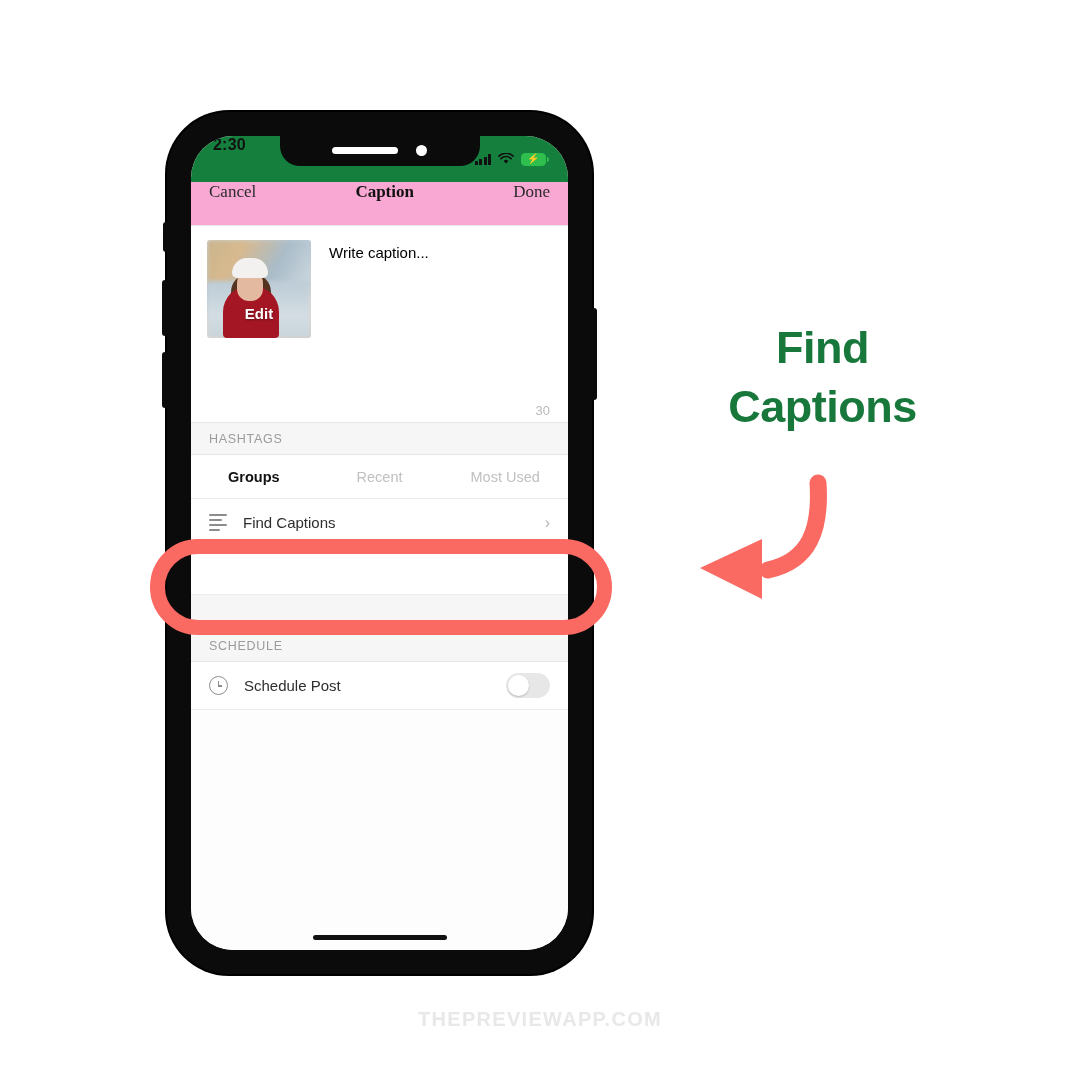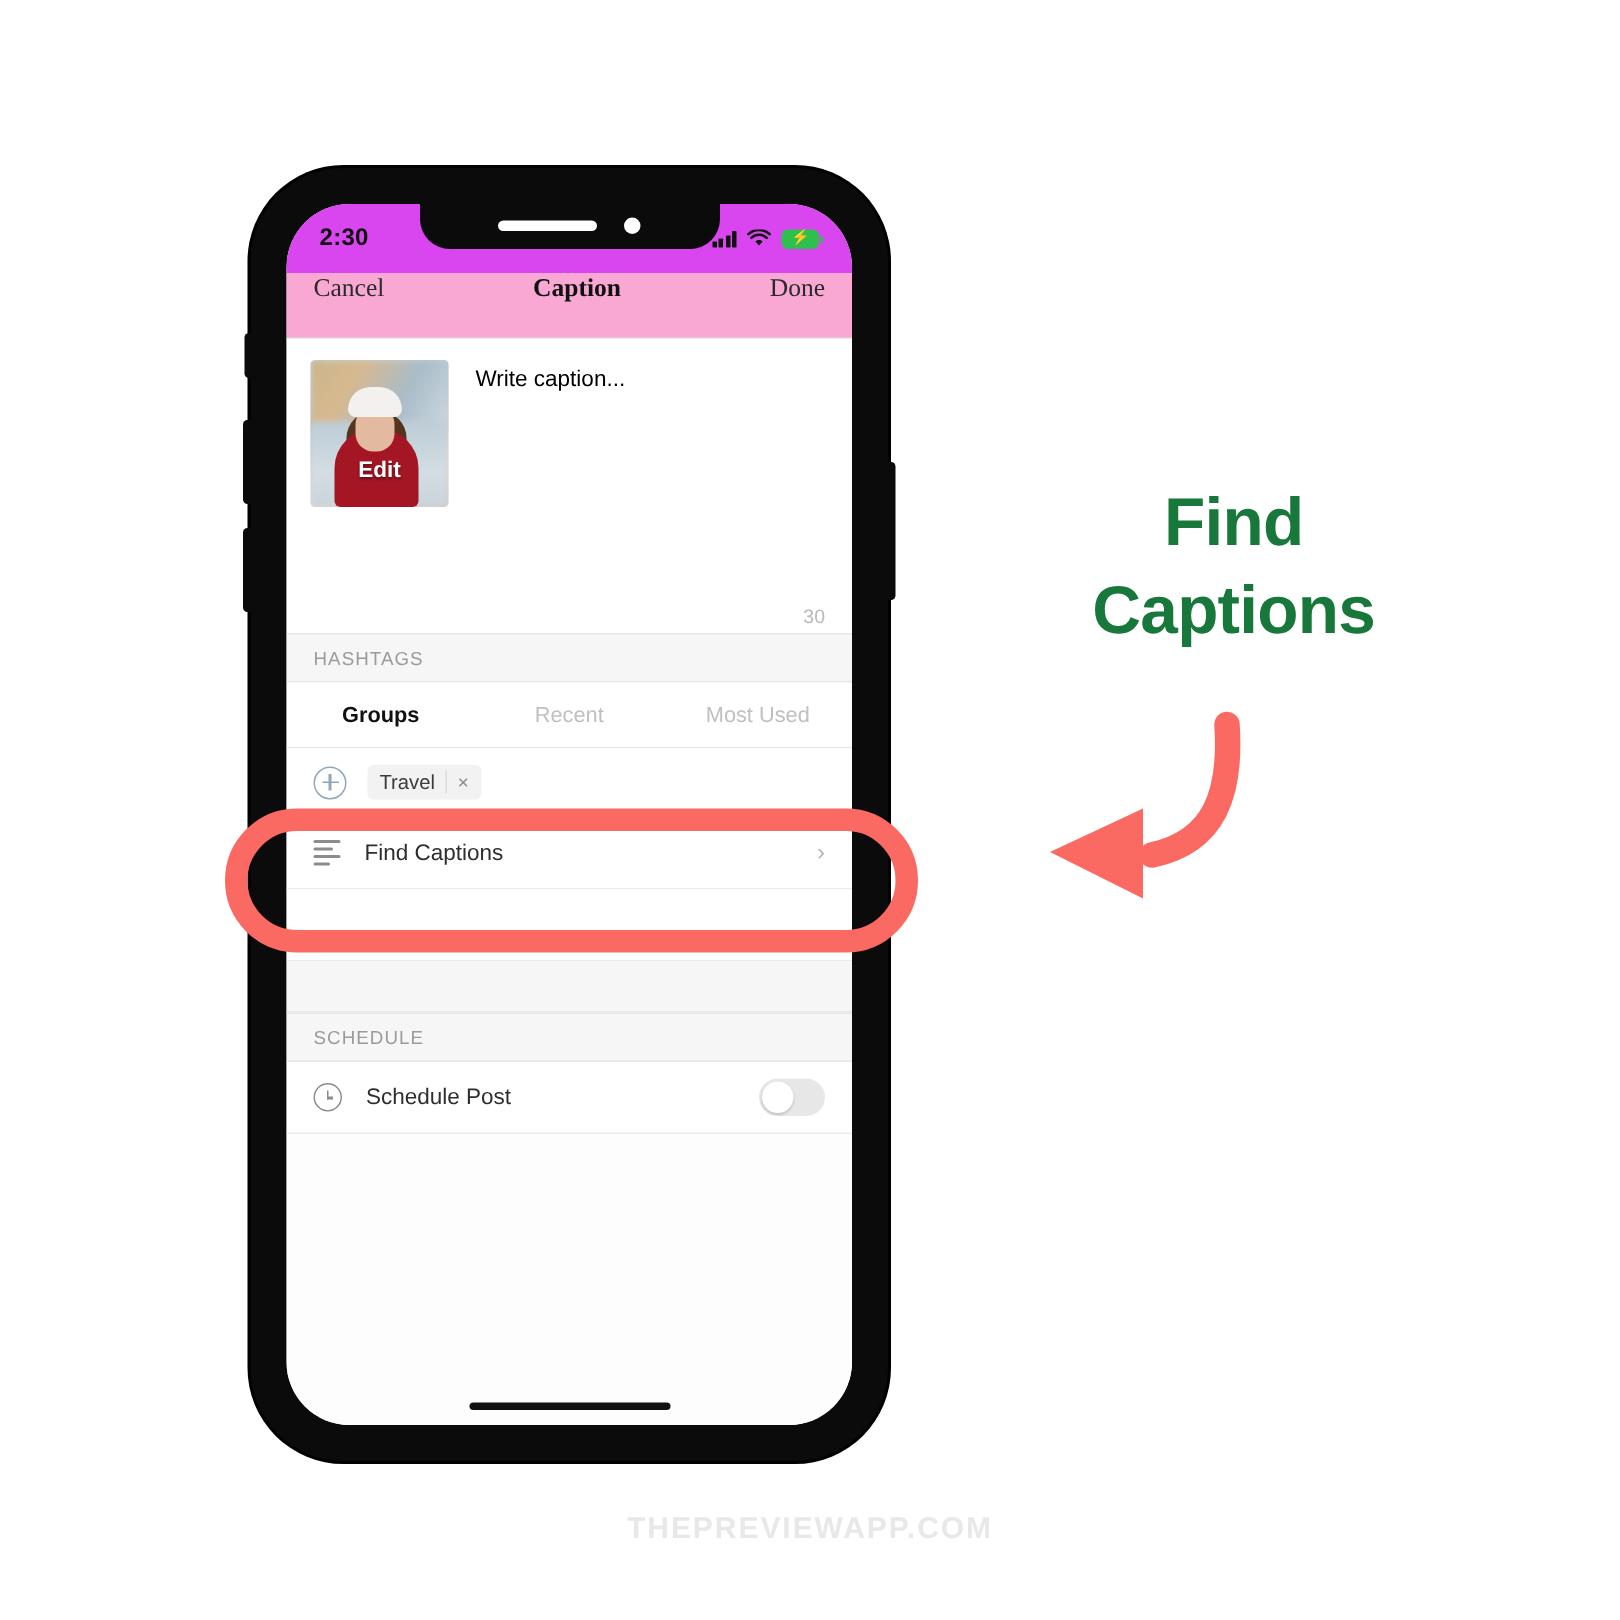--- a/index.html
+++ b/index.html
@@ -44,22 +44,22 @@
     position: absolute; left: 52px; top: 11px;
     width: 66px; height: 7px; background: #fff; border-radius: 4px;
   }
   .notch-cam {
     position: absolute; left: 136px; top: 9px;
     width: 11px; height: 11px; background: #fff; border-radius: 50%;
   }
 
   
   .statusbar {
-    position: relative; height: 46px; background: #d946ef;
-    display: flex; align-items: center; justify-content: space-between;
+    position: relative; height: 46px; background: #15803d;
+    display: flex; justify-content: space-between;
     padding: 0 22px 0 22px;
   }
   .status-time { font-size: 16px; font-weight: bold; color: #111; letter-spacing: .2px; }
   .status-right { display: flex; align-items: center; gap: 7px; }
   .sig { display: flex; align-items: flex-end; gap: 1.5px; height: 11px; }
   .sig i { display: block; width: 3px; background: #111; border-radius: .5px; }
   .sig i:nth-child(1) { height: 4px; }
   .sig i:nth-child(2) { height: 6px; }
   .sig i:nth-child(3) { height: 8px; }
   .sig i:nth-child(4) { height: 11px; }
@@ -80,21 +80,21 @@
     display: flex; align-items: flex-start; justify-content: space-between;
     padding: 0 18px; border-bottom: 1px solid #e6e6e6; font-family: Liberation Serif, serif;
   }
   .nav-side { font-size: 17px; color: #2a2a2a; }
   .nav-title { font-size: 17px; font-weight: bold; color: #111; }
 
   
   .caption-area { background: #ffffff; padding: 14px 0 0 0; height: 196px; position: relative; }
   .caption-row { display: flex; padding: 0 16px; }
   .thumb {
-    position: relative; width: 92px; height: 98px; border-radius: 3px;
+    position: relative; width: 104px; height: 98px; border-radius: 3px;
     overflow: hidden; flex: 0 0 auto;
     background: linear-gradient(160deg,#cfd9e0 0%,#b9c6cf 38%,#e6d9c8 70%,#d9cbb8 100%);
   }
   .thumb-bg1 {
     position:absolute; left:0; top:0; width:100%; height:46%;
     background: linear-gradient(120deg,#c9b48d 0%,#d8b98e 30%,#a9bcc9 65%,#cdd8df 100%);
     filter: blur(2px);
   }
   .thumb-bg2 {
     position:absolute; left:0; bottom:0; width:100%; height:58%;
@@ -291,27 +291,20 @@
         </div>
 
         <div class="sect-head">HASHTAGS</div>
 
         <div class="tabs">
           <div class="tab active">Groups</div>
           <div class="tab">Recent</div>
           <div class="tab">Most Used</div>
         </div>
 
-        <div class="chip-row">
-          <div class="plus-circle"></div>
-          <div class="chip">
-            <span>Travel</span>
-            <span class="chip-x">×</span>
-          </div>
-        </div>
 
         <div class="list-row">
           <span class="icon-lines">
             <i></i>
               <i></i>
               <i></i>
               <i></i>
           </span>
           <span class="row-label">Find Captions</span>
           <span class="chevron">›</span>

